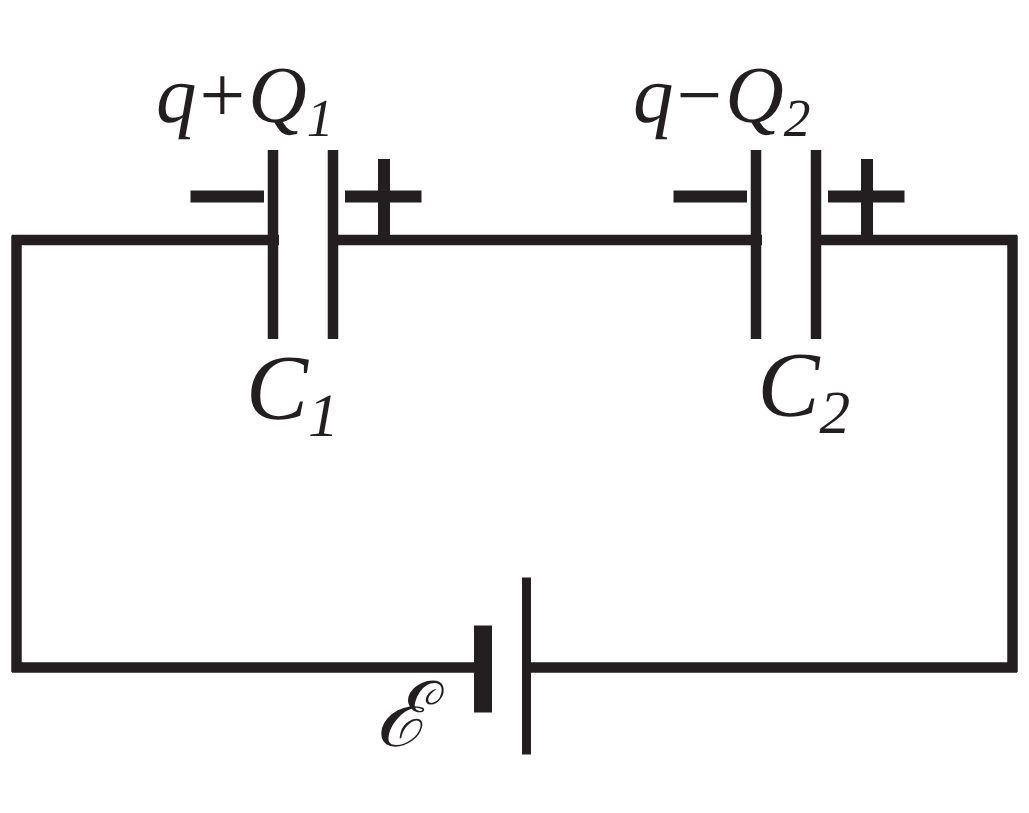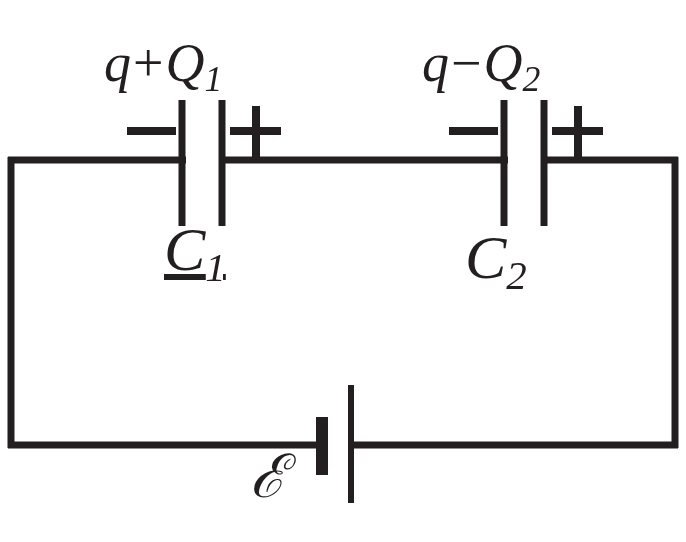--- a/index.html
+++ b/index.html
@@ -107,23 +107,23 @@
   </svg>
 
   <div class="lbl charge-label" style="left:104px; top:36px;">
     <span>q</span><span class="op">+</span><span>Q</span><span class="sub">1</span>
   </div>
 
   <div class="lbl charge-label" style="left:422px; top:36px;">
     <span>q</span><span class="op">−</span><span>Q</span><span class="sub">2</span>
   </div>
 
-  <div class="lbl cap-name" style="left:164px; top:218px;text-decoration:underline;">
+  <div class="lbl cap-name" style="left:164px; top:228px;">
     <span>C</span><span class="sub">1</span>
   </div>
 
-  <div class="lbl cap-name" style="left:465px; top:226px;text-align:right;">
+  <div class="lbl cap-name" style="left:505px; top:226px;text-align:right;">
     <span>C</span><span class="sub">2</span>
   </div>
 
   <div class="lbl emf-label" style="left:250px; top:447px;">ℰ</div>
 
 </div>
 
 </body></html>

